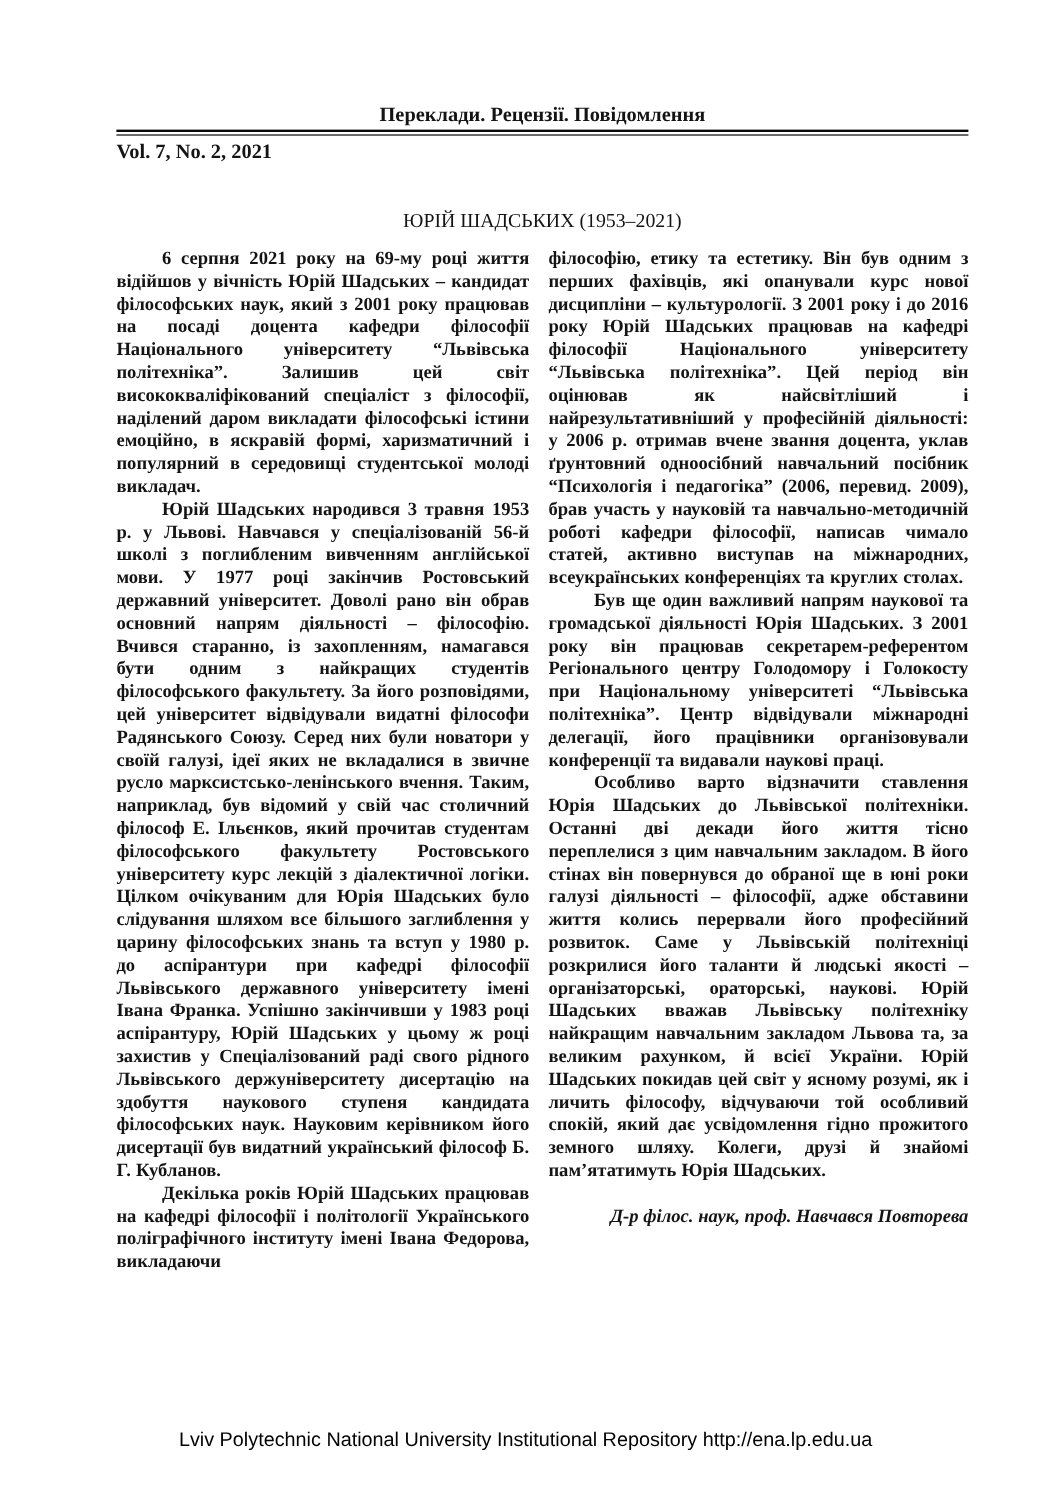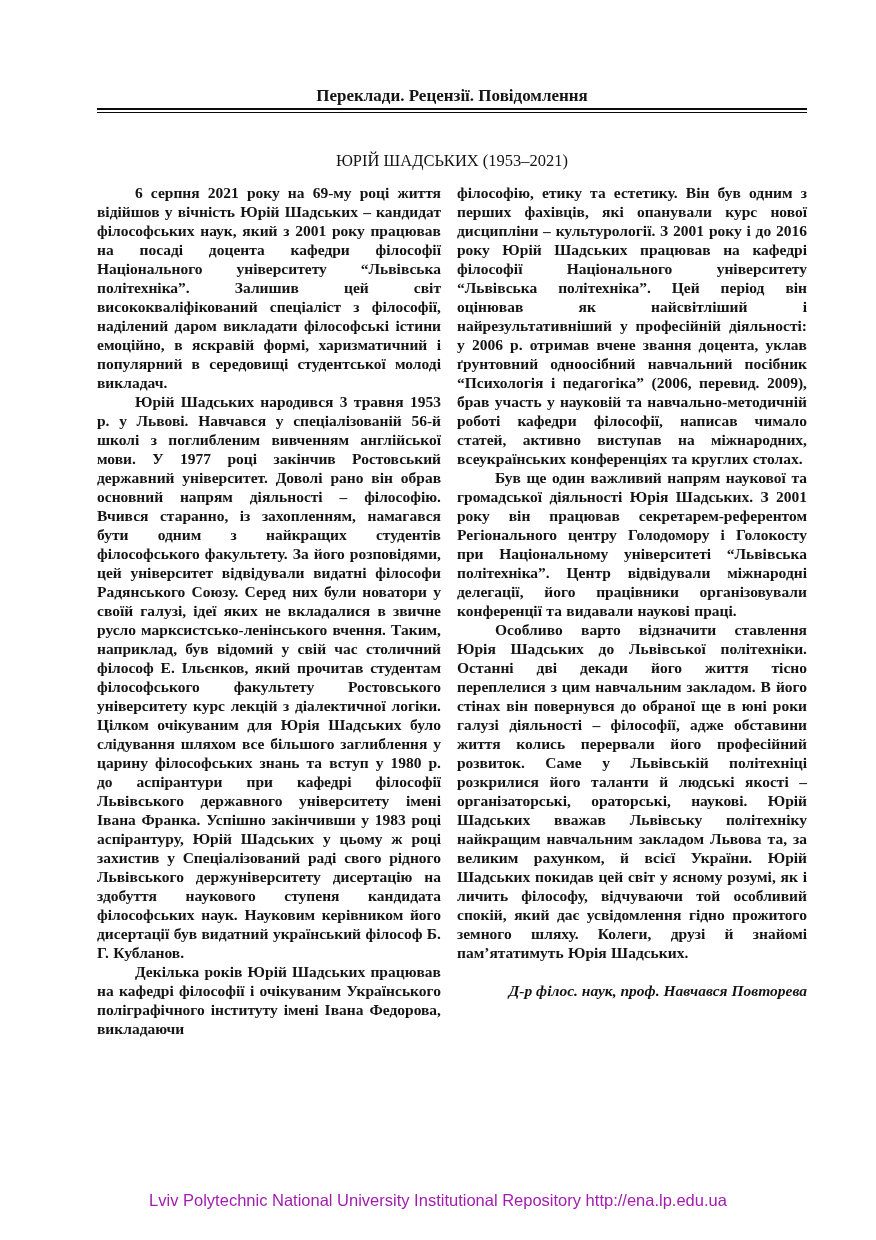--- a/index.html
+++ b/index.html
@@ -81,42 +81,43 @@
     margin-top: 19px;
   }
   .repo-footer {
     position: absolute;
     left: 0;
     right: 0;
     top: 1191px;
     text-align: center;
     font-family: "Liberation Sans", "DejaVu Sans", sans-serif;
     font-size: 16.5px;
-    color: #a21caf;
+    color: #000000;
   }
 </style>
 </head>
 <body>
 
 <div class="page">
   <div class="content">
 
     <div class="journal-section">Переклади. Рецензії. Повідомлення</div>
 
     <div class="header-rule"></div>
 
+    <div class="volume-line">Vol. 7, No. 2, 2021</div>
 
 
     <div class="article-title">ЮРІЙ ШАДСЬКИХ (1953–2021)</div>
 
     <div class="columns">
       <div class="col-left">
         <p class="para">6 серпня 2021 року на 69-му році життя відійшов у вічність Юрій Шадських – кандидат філософських наук, який з 2001 року працював на посаді доцента кафедри філософії Національного університету “Львівська політехніка”. Залишив цей світ висококваліфікований спеціаліст з філософії, наділений даром викладати філософські істини емоційно, в яскравій формі, харизматичний і популярний в середовищі студентської молоді викладач.</p>
         <p class="para">Юрій Шадських народився 3 травня 1953 р. у Львові. Навчався у спеціалізованій 56-й школі з поглибленим вивченням англійської мови. У 1977 році закінчив Ростовський державний університет. Доволі рано він обрав основний напрям діяльності – філософію. Вчився старанно, із захопленням, намагався бути одним з найкращих студентів філософського факультету. За його розповідями, цей університет відвідували видатні філософи Радянського Союзу. Серед них були новатори у своїй галузі, ідеї яких не вкладалися в звичне русло марксистсько-ленінського вчення. Таким, наприклад, був відомий у свій час столичний філософ Е. Ільєнков, який прочитав студентам філософського факультету Ростовського університету курс лекцій з діалектичної логіки. Цілком очікуваним для Юрія Шадських було слідування шляхом все більшого заглиблення у царину філософських знань та вступ у 1980 р. до аспірантури при кафедрі філософії Львівського державного університету імені Івана Франка. Успішно закінчивши у 1983 році аспірантуру, Юрій Шадських у цьому ж році захистив у Спеціалізований раді свого рідного Львівського держуніверситету дисертацію на здобуття наукового ступеня кандидата філософських наук. Науковим керівником його дисертації був видатний український філософ Б. Г. Кубланов.</p>
-        <p class="para">Декілька років Юрій Шадських працював на кафедрі філософії і очікуваним Українського поліграфічного інституту імені Івана Федорова, викладаючи</p>
+        <p class="para">Декілька років Юрій Шадських працював на кафедрі філософії і політології Українського поліграфічного інституту імені Івана Федорова, викладаючи</p>
       </div>
       <div class="col-right">
         <p class="para continuation">філософію, етику та естетику. Він був одним з перших фахівців, які опанували курс нової дисципліни – культурології. З 2001 року і до 2016 року Юрій Шадських працював на кафедрі філософії Національного університету “Львівська політехніка”. Цей період він оцінював як найсвітліший і найрезультативніший у професійній діяльності: у 2006 р. отримав вчене звання доцента, уклав ґрунтовний одноосібний навчальний посібник “Психологія і педагогіка” (2006, перевид. 2009), брав участь у науковій та навчально-методичній роботі кафедри філософії, написав чимало статей, активно виступав на міжнародних, всеукраїнських конференціях та круглих столах.</p>
         <p class="para">Був ще один важливий напрям наукової та громадської діяльності Юрія Шадських. З 2001 року він працював секретарем-референтом Регіонального центру Голодомору і Голокосту при Національному університеті “Львівська політехніка”. Центр відвідували міжнародні делегації, його працівники організовували конференції та видавали наукові праці.</p>
         <p class="para">Особливо варто відзначити ставлення Юрія Шадських до Львівської політехніки. Останні дві декади його життя тісно переплелися з цим навчальним закладом. В його стінах він повернувся до обраної ще в юні роки галузі діяльності – філософії, адже обставини життя колись перервали його професійний розвиток. Саме у Львівській політехніці розкрилися його таланти й людські якості – організаторські, ораторські, наукові. Юрій Шадських вважав Львівську політехніку найкращим навчальним закладом Львова та, за великим рахунком, й всієї України. Юрій Шадських покидав цей світ у ясному розумі, як і личить філософу, відчуваючи той особливий спокій, який дає усвідомлення гідно прожитого земного шляху. Колеги, друзі й знайомі пам’ятатимуть Юрія Шадських.</p>
         <div class="signature">Д-р філос. наук, проф. Навчався Повторева</div>
       </div>
     </div>
 
   </div>

